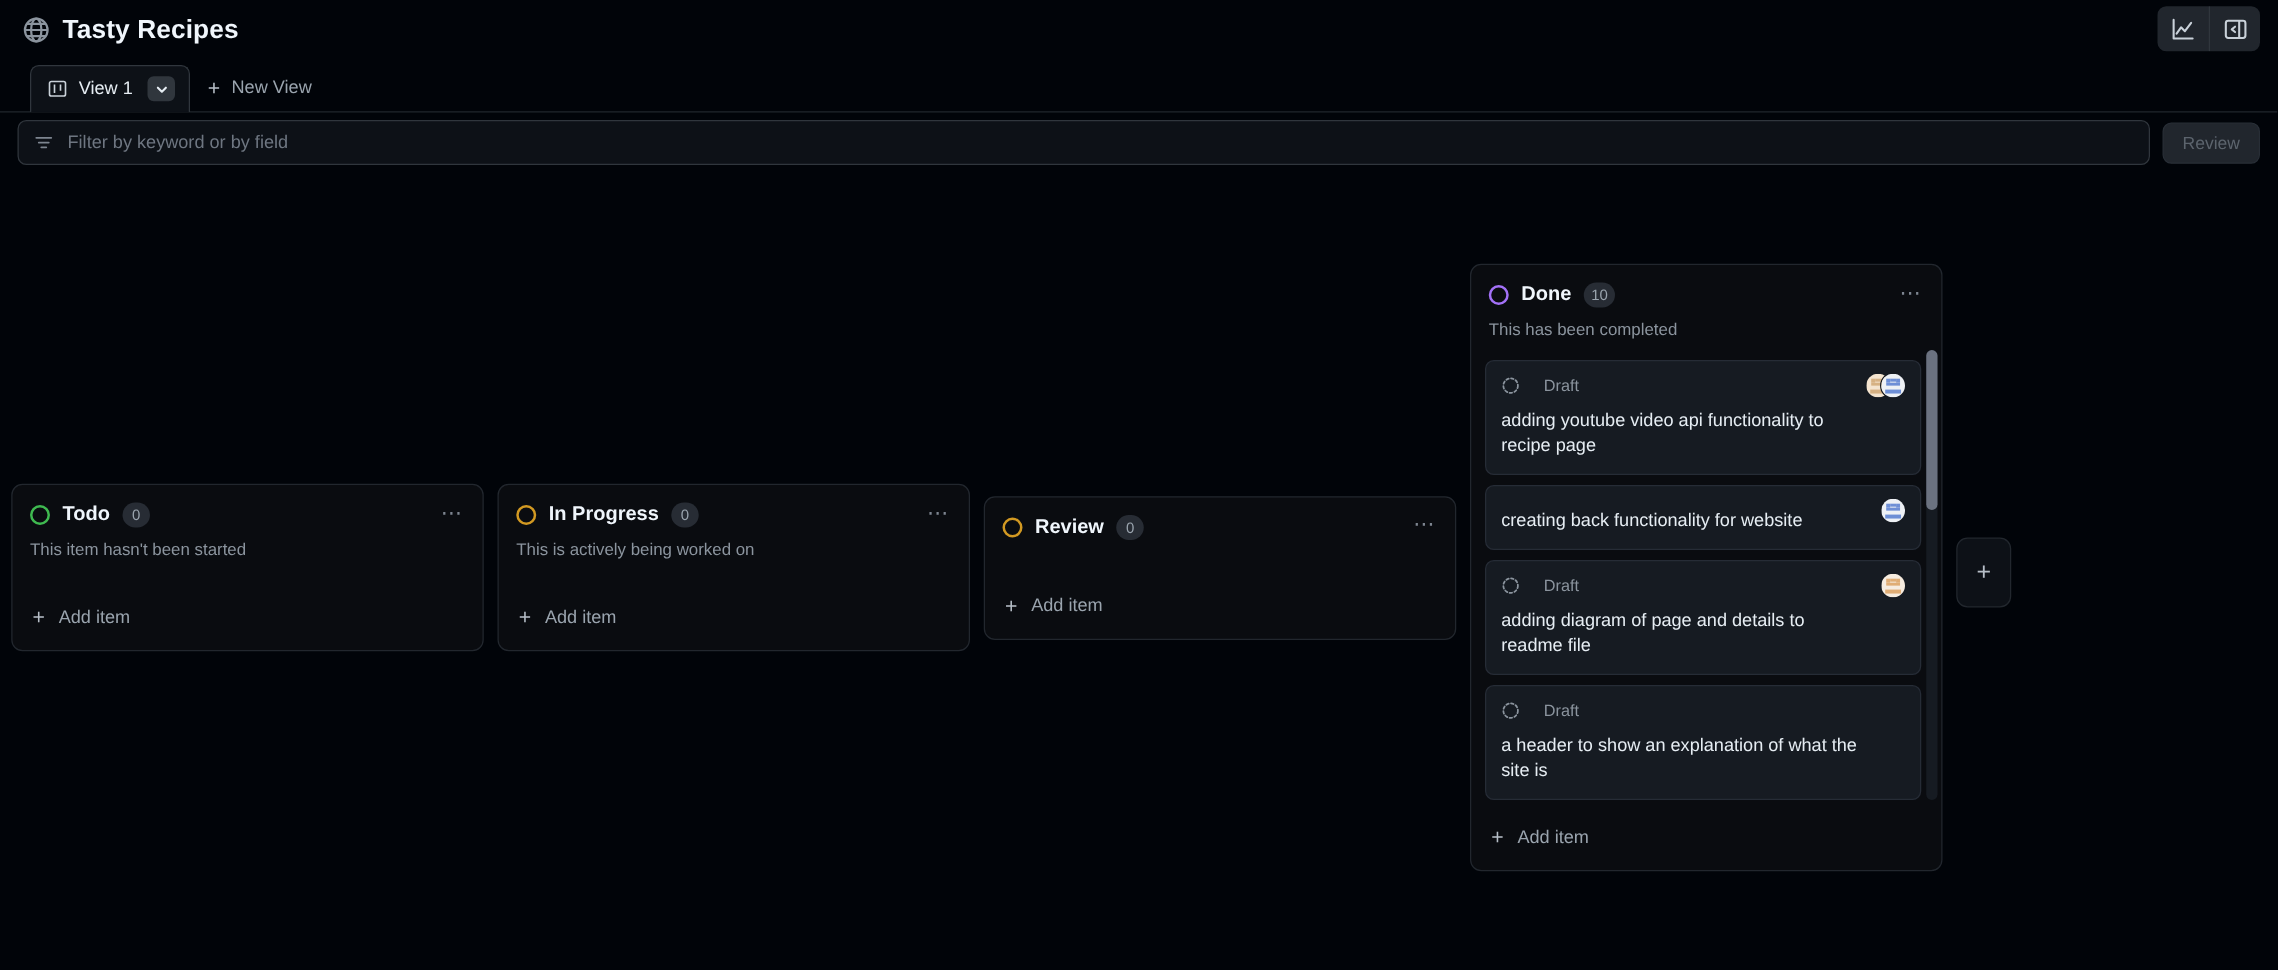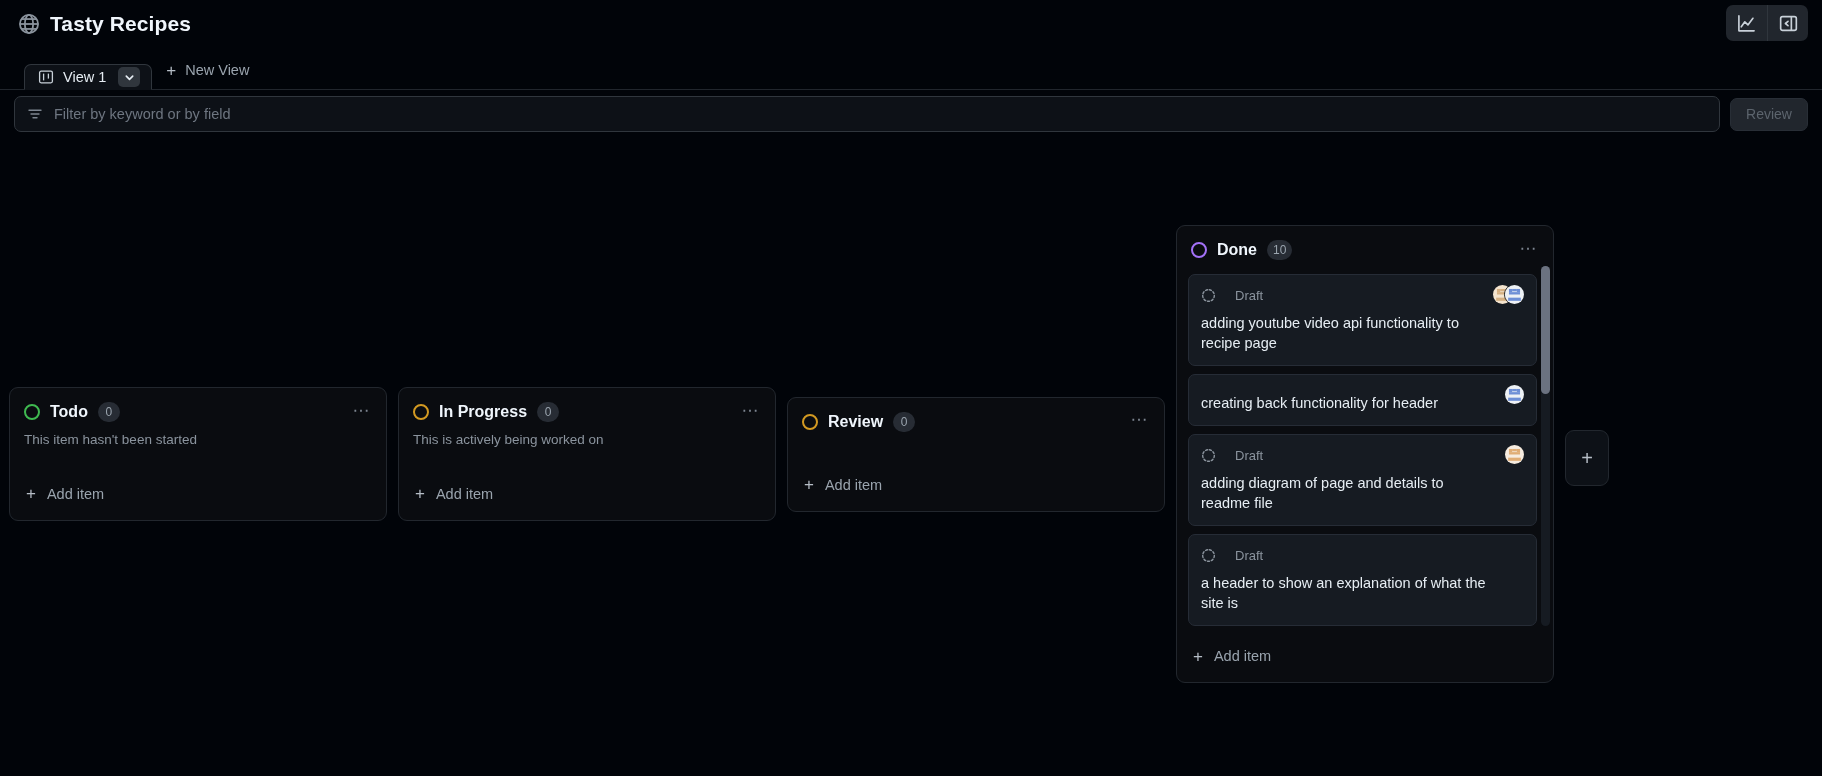--- a/index.html
+++ b/index.html
@@ -47,21 +47,21 @@
   .tabsrow {
     height: 42px;
     display: flex;
     align-items: flex-end;
     padding-left: 24px;
     border-bottom: 1px solid #21262d;
     position: relative;
   }
   .tab {
     display: flex; align-items: center; gap: 9px;
-    height: 26px;
+    height: 38px;
     padding: 0 11px 0 13px;
     background: #0d1117;
     border: 1px solid #30363d;
     border-bottom: 1px solid #0d1117;
     border-radius: 7px 7px 0 0;
     margin-bottom: -1px;
     cursor: pointer;
   }
   .tab .board-icon { width: 16px; height: 16px; color: #c9d1d9; display:block; }
   .tab-label { font-size: 14.5px; color: #e6edf3; }
@@ -390,20 +390,21 @@
 
   <div class="column">
     <div class="col-head">
       <div class="col-title-line">
         <span class="status-dot" style="border-color:#a371f7"></span>
         <span class="col-name">Done</span>
         <span class="count-badge">10</span>
       </div>
       <div class="col-menu">⋯</div>
     </div>
+    <div class="col-desc">This has been completed</div>
     <div class="col-body scrolling">
       <div class="cards" id="done-cards">
           <div class="card">
             <div class="card-meta">
               <span class="meta-icon"><svg viewBox="0 0 16 16" fill="none" stroke="#8b949e" stroke-width="1.5" stroke-linecap="round" stroke-dasharray="2.2 2">
                   <circle cx="8" cy="8" r="6.2"></circle>
                 </svg></span>
               <span class="card-meta-label">Draft</span>
             </div>
             <div class="card-title">adding youtube video api functionality to recipe page</div>
@@ -420,21 +421,21 @@
                   <rect width="24" height="24" fill="#f4e4cf"></rect>
                   <rect x="5" y="5" width="4" height="4" fill="#d6b183"></rect>
                   <rect x="15" y="5" width="4" height="4" fill="#d6b183"></rect>
                   <rect x="5" y="9" width="14" height="3" fill="#d6b183"></rect>
                   <rect x="9" y="5" width="6" height="3" fill="#d6b183"></rect>
                   <rect x="4" y="16" width="16" height="4" fill="#d6b183"></rect>
                 </svg></span>
             </div>
           </div>
           <div class="card">
-            <div class="card-title">creating back functionality for header</div>
+            <div class="card-title">creating back functionality for website</div>
             <div class="avatars">
               <span class="avatar"><svg viewBox="0 0 24 24">
                   <rect width="24" height="24" fill="#eef1f5"></rect>
                   <rect x="5" y="5" width="4" height="4" fill="#6e8fd6"></rect>
                   <rect x="15" y="5" width="4" height="4" fill="#6e8fd6"></rect>
                   <rect x="5" y="9" width="14" height="3" fill="#6e8fd6"></rect>
                   <rect x="9" y="5" width="6" height="3" fill="#6e8fd6"></rect>
                   <rect x="4" y="16" width="16" height="4" fill="#6e8fd6"></rect>
                 </svg></span>
             </div>

